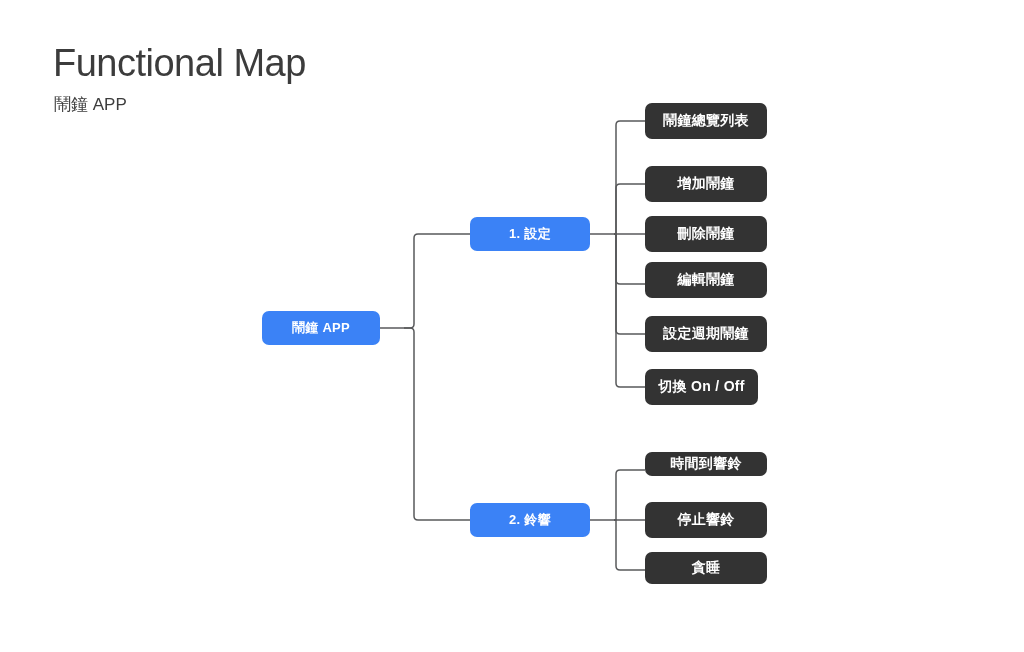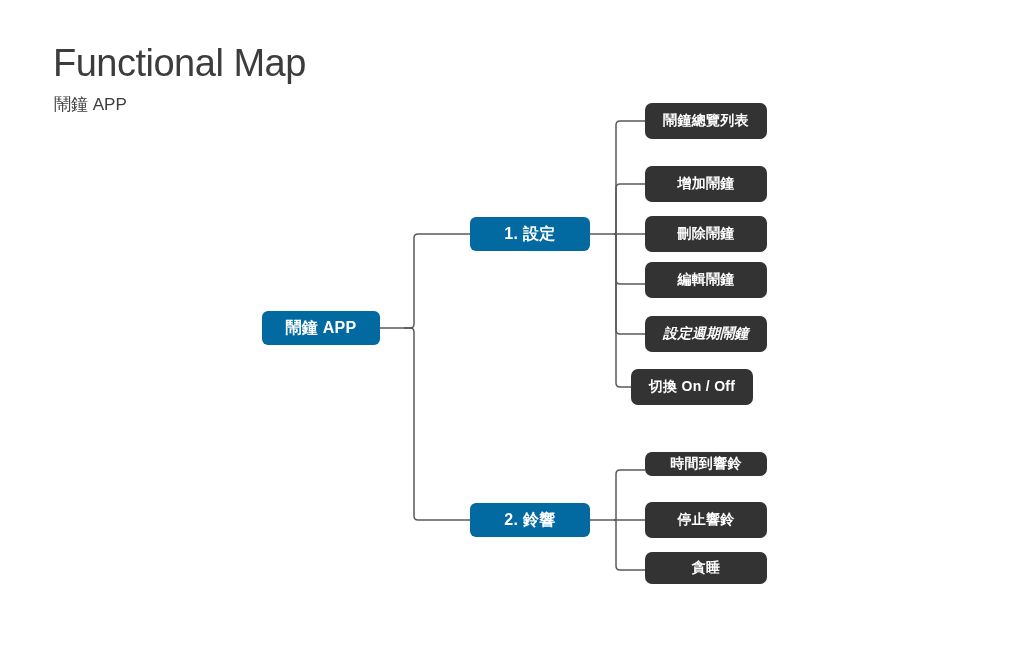--- a/index.html
+++ b/index.html
@@ -64,25 +64,24 @@
     display: flex;
     align-items: center;
     justify-content: center;
     border-radius: 7px;
     color: #ffffff;
     white-space: nowrap;
     text-align: center;
   }
   .node-root,
   .node-branch {
-    background: #0369a1;
-    font-size: 16px;
+    background: #3b82f6;
+    font-size: 13px;
     font-weight: 700;
     letter-spacing: 0.3px;
-    border-radius: 6px;
   }
   .node-leaf {
     background: #333333;
     font-size: 14px;
     font-weight: 700;
     letter-spacing: 0.3px;
   }
 </style>
 </head>
 <body>
@@ -116,22 +115,22 @@
   </svg>
 
   <div class="node node-root" style="left:262px; top:311px; width:118px; height:34px;">鬧鐘 APP</div>
 
   <div class="node node-branch" style="left:470px; top:217px; width:120px; height:34px;">1. 設定</div>
 
   <div class="node node-leaf" style="left:645px; top:103px; width:122px; height:36px;">鬧鐘總覽列表</div>
   <div class="node node-leaf" style="left:645px; top:166px; width:122px; height:36px;">增加鬧鐘</div>
   <div class="node node-leaf" style="left:645px; top:216px; width:122px; height:36px;">刪除鬧鐘</div>
   <div class="node node-leaf" style="left:645px; top:262px; width:122px; height:36px;">編輯鬧鐘</div>
-  <div class="node node-leaf" style="left:645px; top:316px; width:122px; height:36px;font-style:italic;">設定週期鬧鐘</div>
-  <div class="node node-leaf" style="left:631px; top:369px; width:122px; height:36px;">切換 On / Off</div>
+  <div class="node node-leaf" style="left:645px; top:316px; width:122px; height:36px;">設定週期鬧鐘</div>
+  <div class="node node-leaf" style="left:645px; top:369px; width:113px; height:36px;">切換 On / Off</div>
 
   <div class="node node-branch" style="left:470px; top:503px; width:120px; height:34px;">2. 鈴響</div>
 
   <div class="node node-leaf" style="left:645px; top:452px; width:122px; height:24px;">時間到響鈴</div>
   <div class="node node-leaf" style="left:645px; top:502px; width:122px; height:36px;text-align:right;">停止響鈴</div>
   <div class="node node-leaf" style="left:645px; top:552px; width:122px; height:32px;">貪睡</div>
 
 </div>
 
 </body></html>

